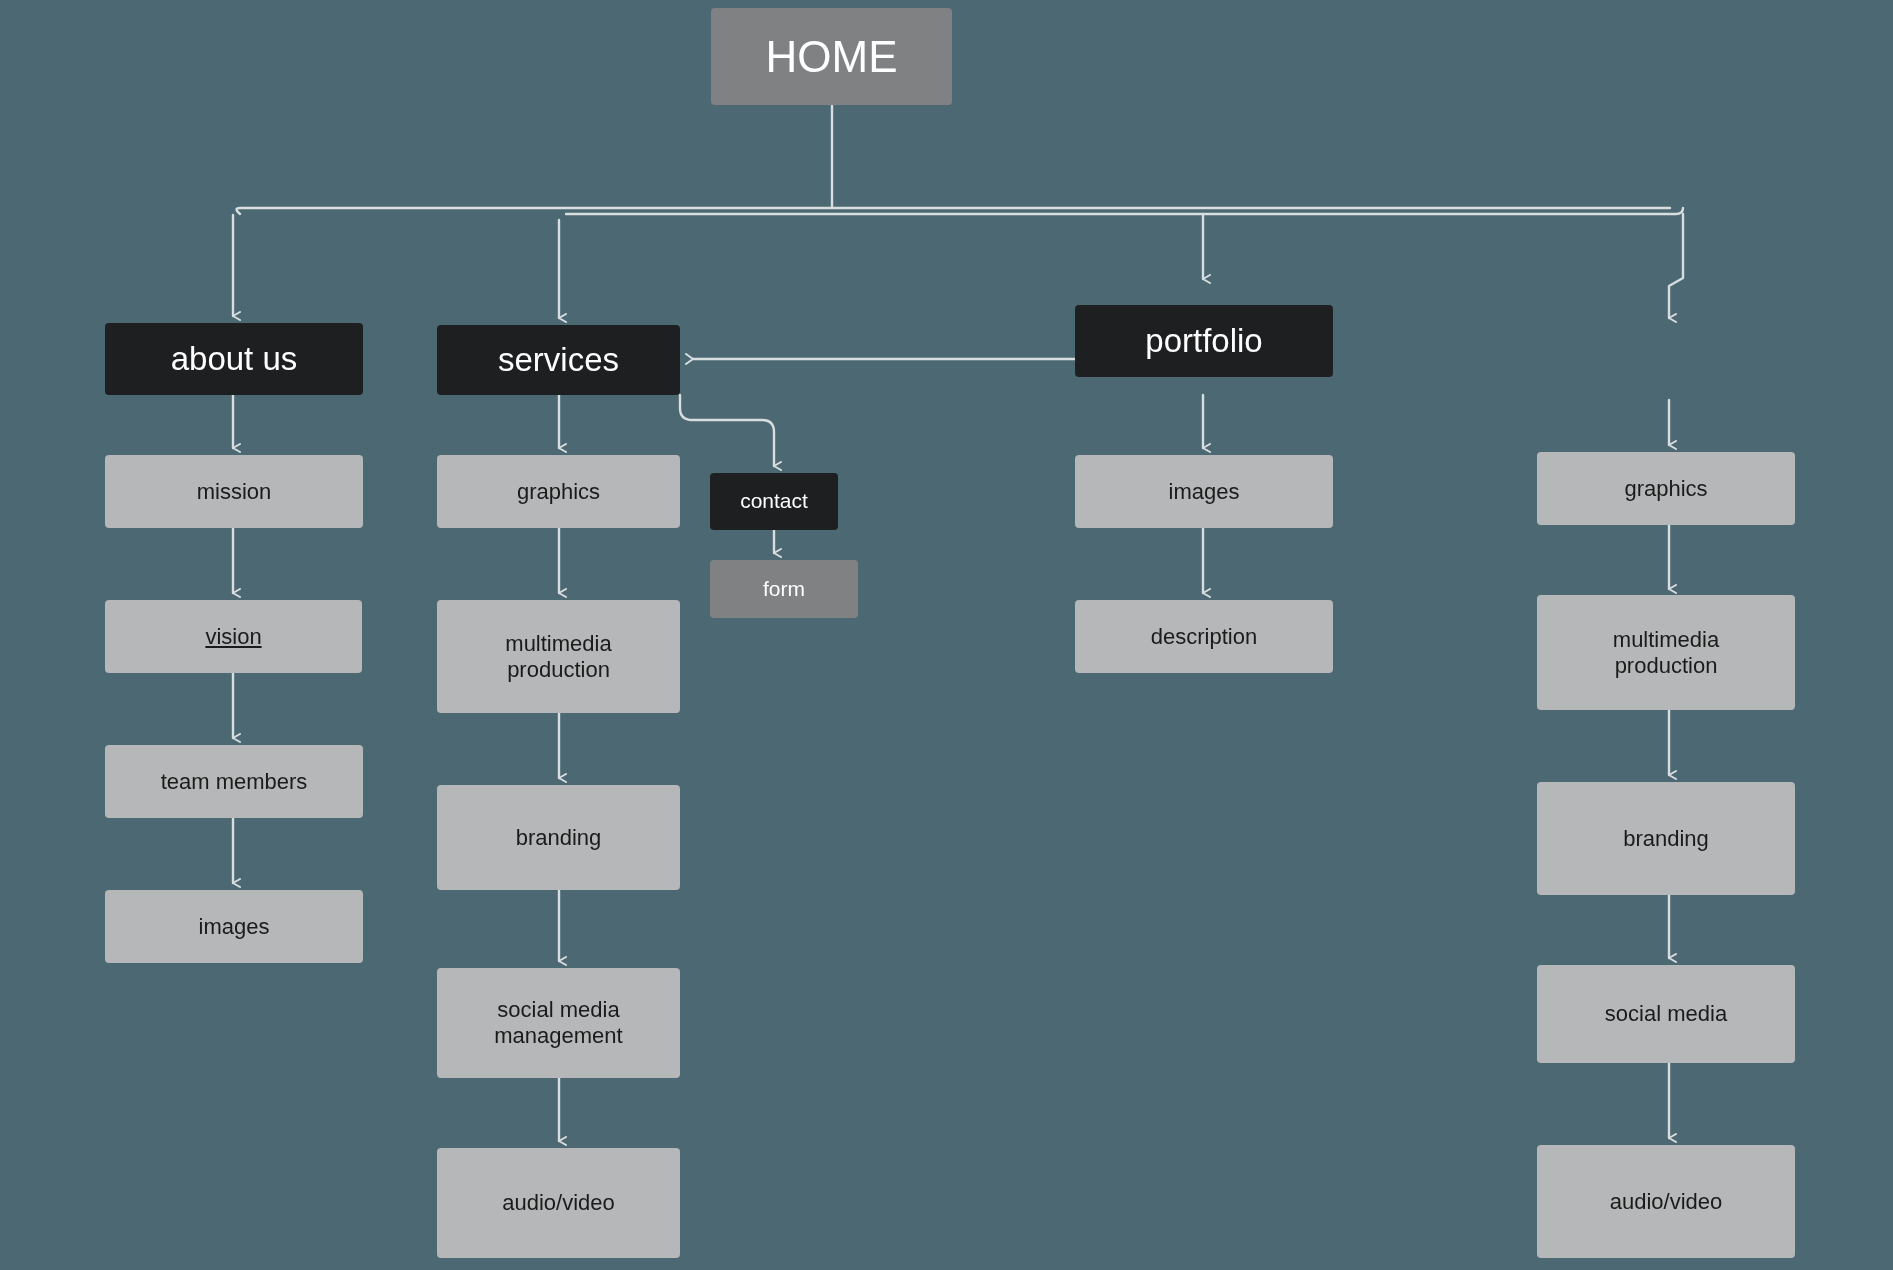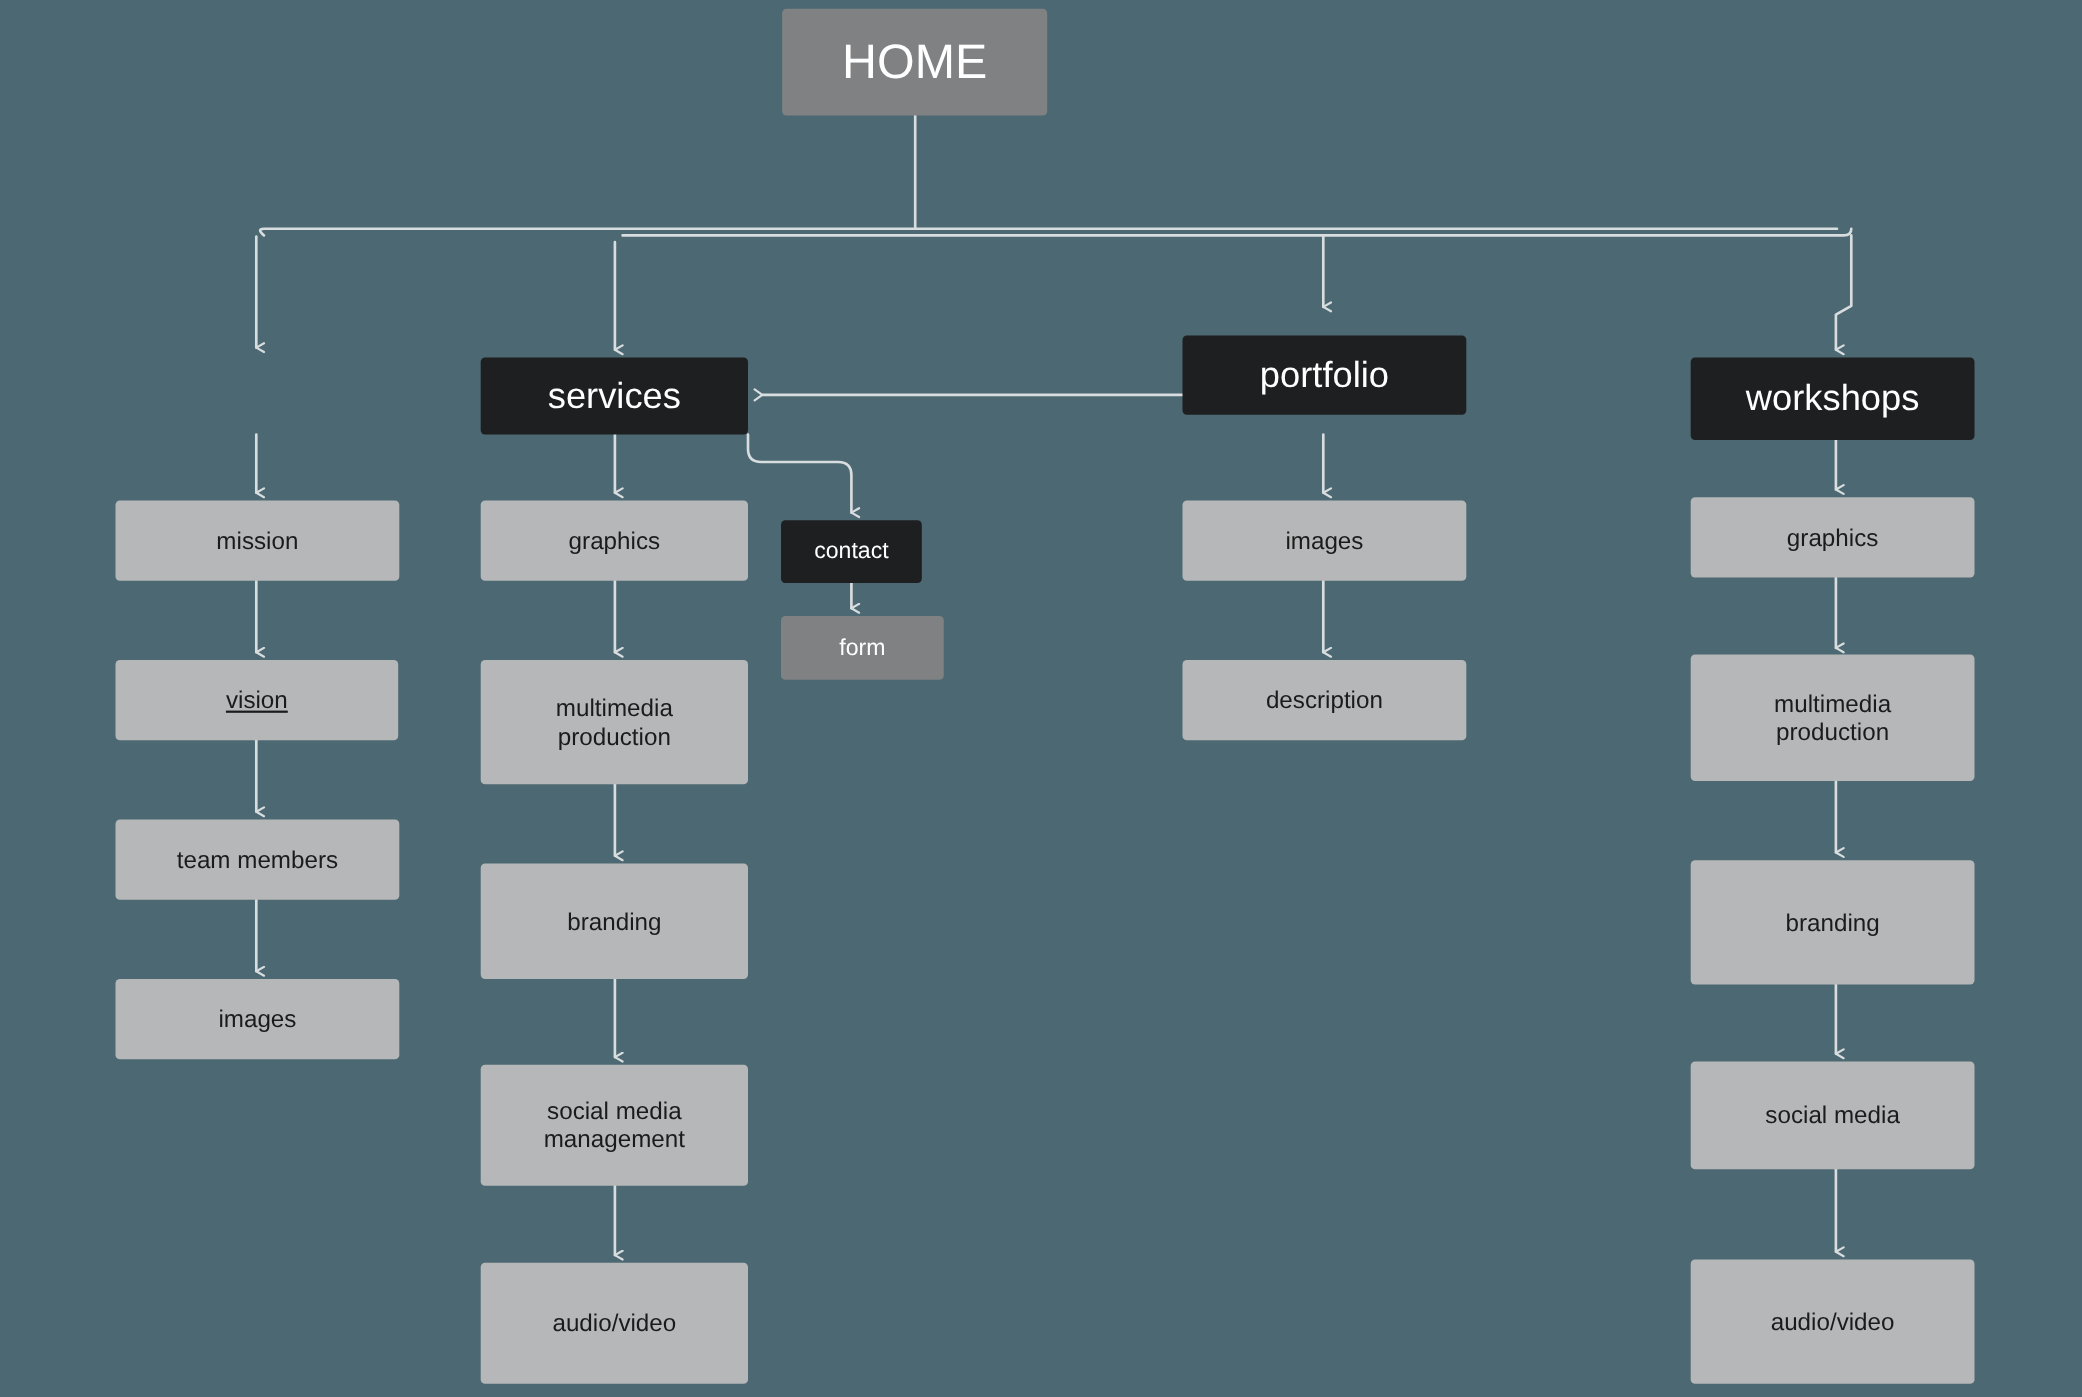--- a/index.html
+++ b/index.html
@@ -117,20 +117,21 @@
       <path d="M1669,400 L1669,445" marker-end="url(#arrow-down)"></path>
       <path d="M1669,525 L1669,589" marker-end="url(#arrow-down)"></path>
       <path d="M1669,710 L1669,775" marker-end="url(#arrow-down)"></path>
       <path d="M1669,895 L1669,958" marker-end="url(#arrow-down)"></path>
       <path d="M1669,1063 L1669,1138" marker-end="url(#arrow-down)"></path>
     </g>
   </svg>
 
   <div class="node root" style="left:711px; top:8px; width:241px; height:97px;">HOME</div>
 
+  <div class="node dark" style="left:105px; top:323px; width:258px; height:72px;">about us</div>
   <div class="node light" style="left:105px; top:455px; width:258px; height:73px;">mission</div>
   <div class="node light" style="left:105px; top:600px; width:257px; height:73px;text-decoration:underline;">vision</div>
   <div class="node light" style="left:105px; top:745px; width:258px; height:73px;">team members</div>
   <div class="node light" style="left:105px; top:890px; width:258px; height:73px;">images</div>
 
   <div class="node dark" style="left:437px; top:325px; width:243px; height:70px;">services</div>
   <div class="node light" style="left:437px; top:455px; width:243px; height:73px;">graphics</div>
   <div class="node light" style="left:437px; top:600px; width:243px; height:113px;">multimedia
 production</div>
   <div class="node light" style="left:437px; top:785px; width:243px; height:105px;">branding</div>
@@ -138,21 +139,20 @@
 management</div>
   <div class="node light" style="left:437px; top:1148px; width:243px; height:110px;">audio/video</div>
 
   <div class="node small-dark" style="left:710px; top:473px; width:128px; height:57px;">contact</div>
   <div class="node small-mid" style="left:710px; top:560px; width:148px; height:58px;">form</div>
 
   <div class="node dark" style="left:1075px; top:305px; width:258px; height:72px;">portfolio</div>
   <div class="node light" style="left:1075px; top:455px; width:258px; height:73px;">images</div>
   <div class="node light" style="left:1075px; top:600px; width:258px; height:73px;">description</div>
 
-  <div class="node dark" style="left:1537px; top:325px; width:258px; height:75px;">workshops</div>
   <div class="node light" style="left:1537px; top:452px; width:258px; height:73px;">graphics</div>
   <div class="node light" style="left:1537px; top:595px; width:258px; height:115px;">multimedia
 production</div>
   <div class="node light" style="left:1537px; top:782px; width:258px; height:113px;">branding</div>
   <div class="node light" style="left:1537px; top:965px; width:258px; height:98px;">social media</div>
   <div class="node light" style="left:1537px; top:1145px; width:258px; height:113px;">audio/video</div>
 
 </div>
 
 </body></html>

